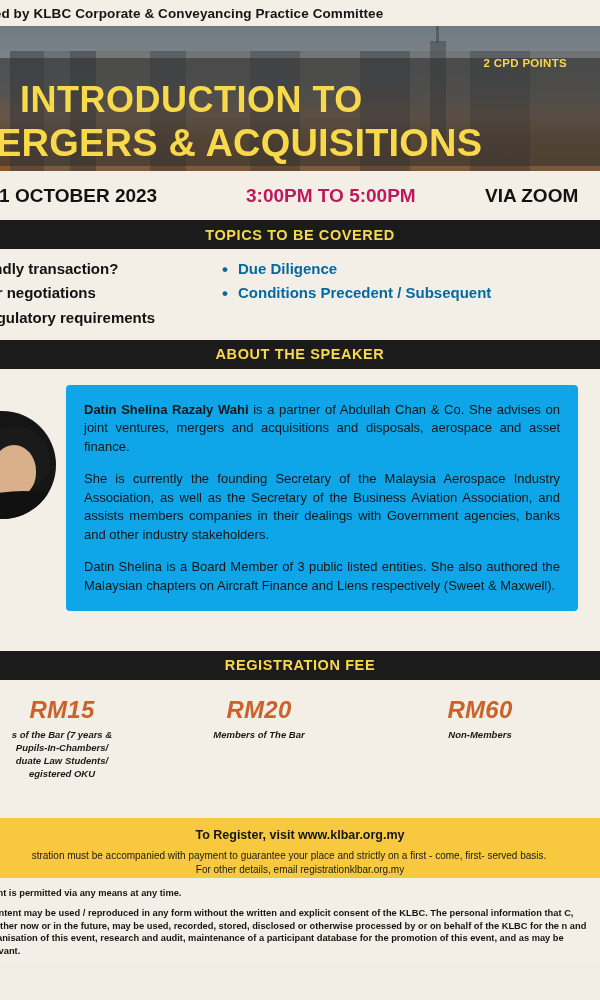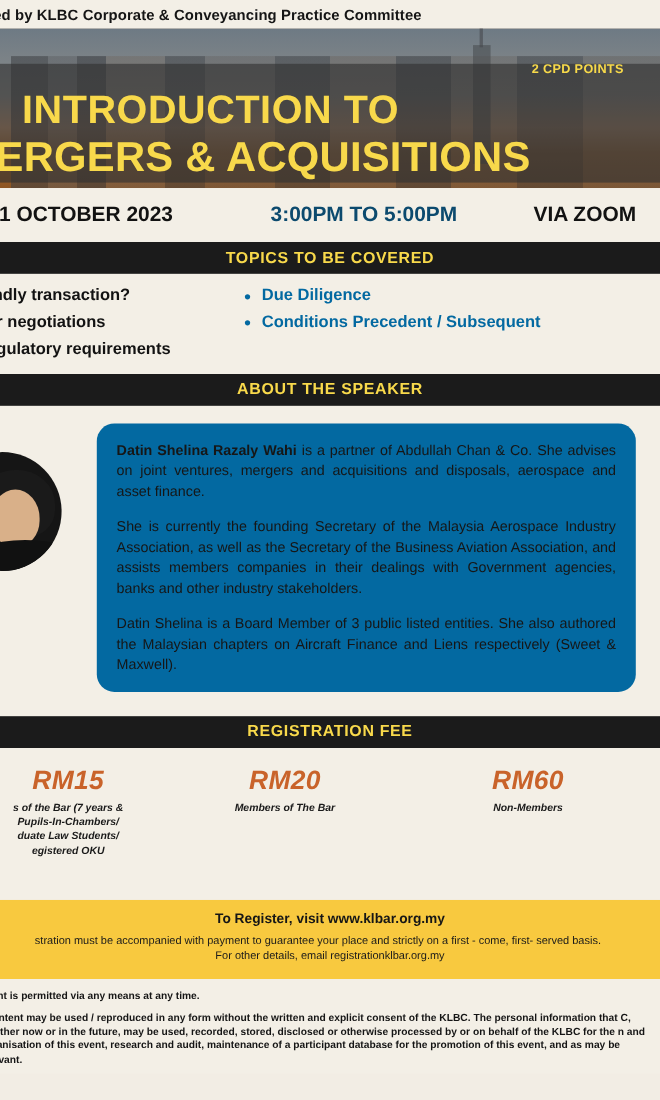--- a/index.html
+++ b/index.html
@@ -136,21 +136,21 @@
     font-size: 19px;
     font-weight: bold;
     color: #121212;
     white-space: nowrap;
   }
   .date-strip .d-time {
     position: absolute;
     left: 246px;
     font-size: 19px;
     font-weight: bold;
-    color: #0c4a6e;
+    color: #be185d;
     white-space: nowrap;
     text-align: right;
   }
   .date-strip .d-venue {
     position: absolute;
     left: 485px;
     font-size: 19px;
     font-weight: bold;
     color: #121212;
     white-space: nowrap;
@@ -255,24 +255,24 @@
   .avatar .shoulders {
     position: absolute;
     left: 20px;
     bottom: -14px;
     width: 110px;
     height: 42px;
     border-radius: 50% 50% 0 0;
     background: #111;
   }
   .speaker-card {
-    margin-left: 88px;
+    margin-left: 66px;
     margin-right: 22px;
-    background: #0369a1;
-    border-radius: 16px;
+    background: #0ea5e9;
+    border-radius: 4px;
     padding: 16px 18px 16px 18px;
   }
   .speaker-card p {
     margin: 0 0 14px 0;
     font-size: 13px;
     line-height: 1.42;
     color: #161616;
     text-align: justify;
   }
   .speaker-card p:last-child { margin-bottom: 0; }
@@ -306,21 +306,21 @@
     line-height: 1.38;
     margin-top: 4px;
   }
   .fee.f1 { left: -26px; width: 176px; }
   .fee.f2 { left: 178px; width: 162px; }
   .fee.f3 { left: 392px; width: 176px; }
 
   
   .register {
     background: #f8c93f;
-    padding: 10px 0 12px 0;
+    padding: 10px 0 0 0;
     text-align: center;
   }
   .register .line1 {
     font-size: 12.5px;
     font-weight: bold;
     color: #161616;
     margin-bottom: 7px;
   }
   .register .line2 {
     font-size: 10px;

